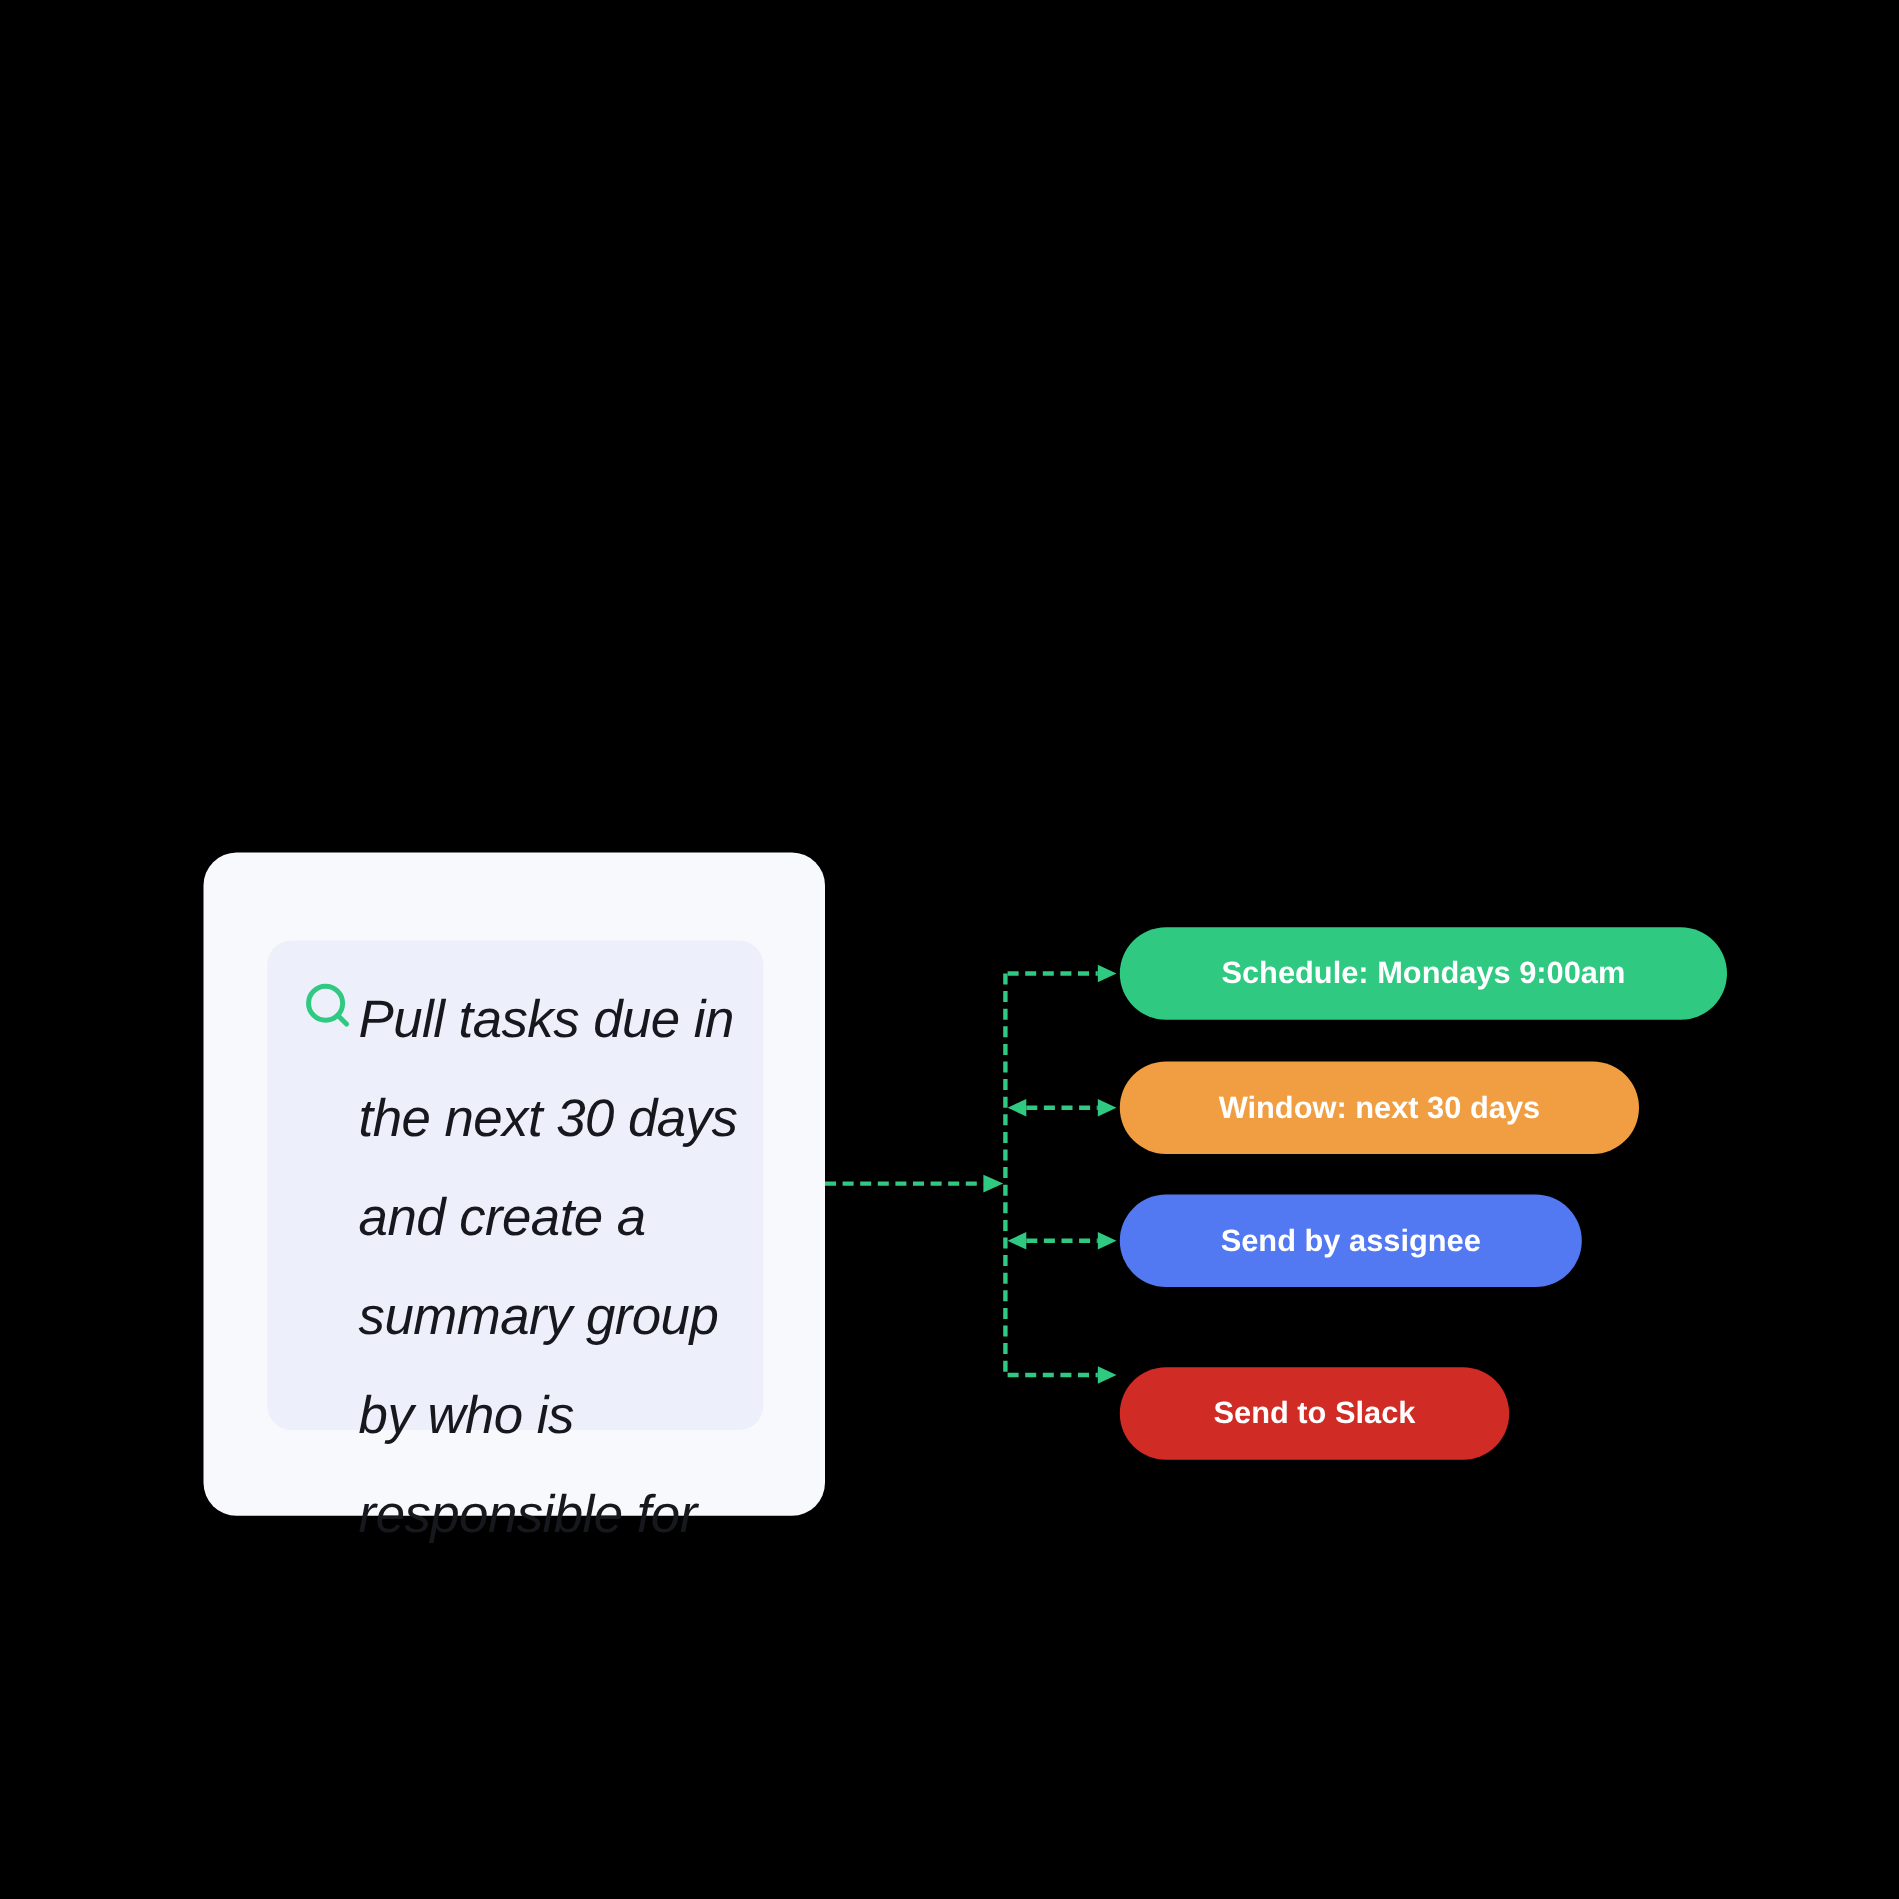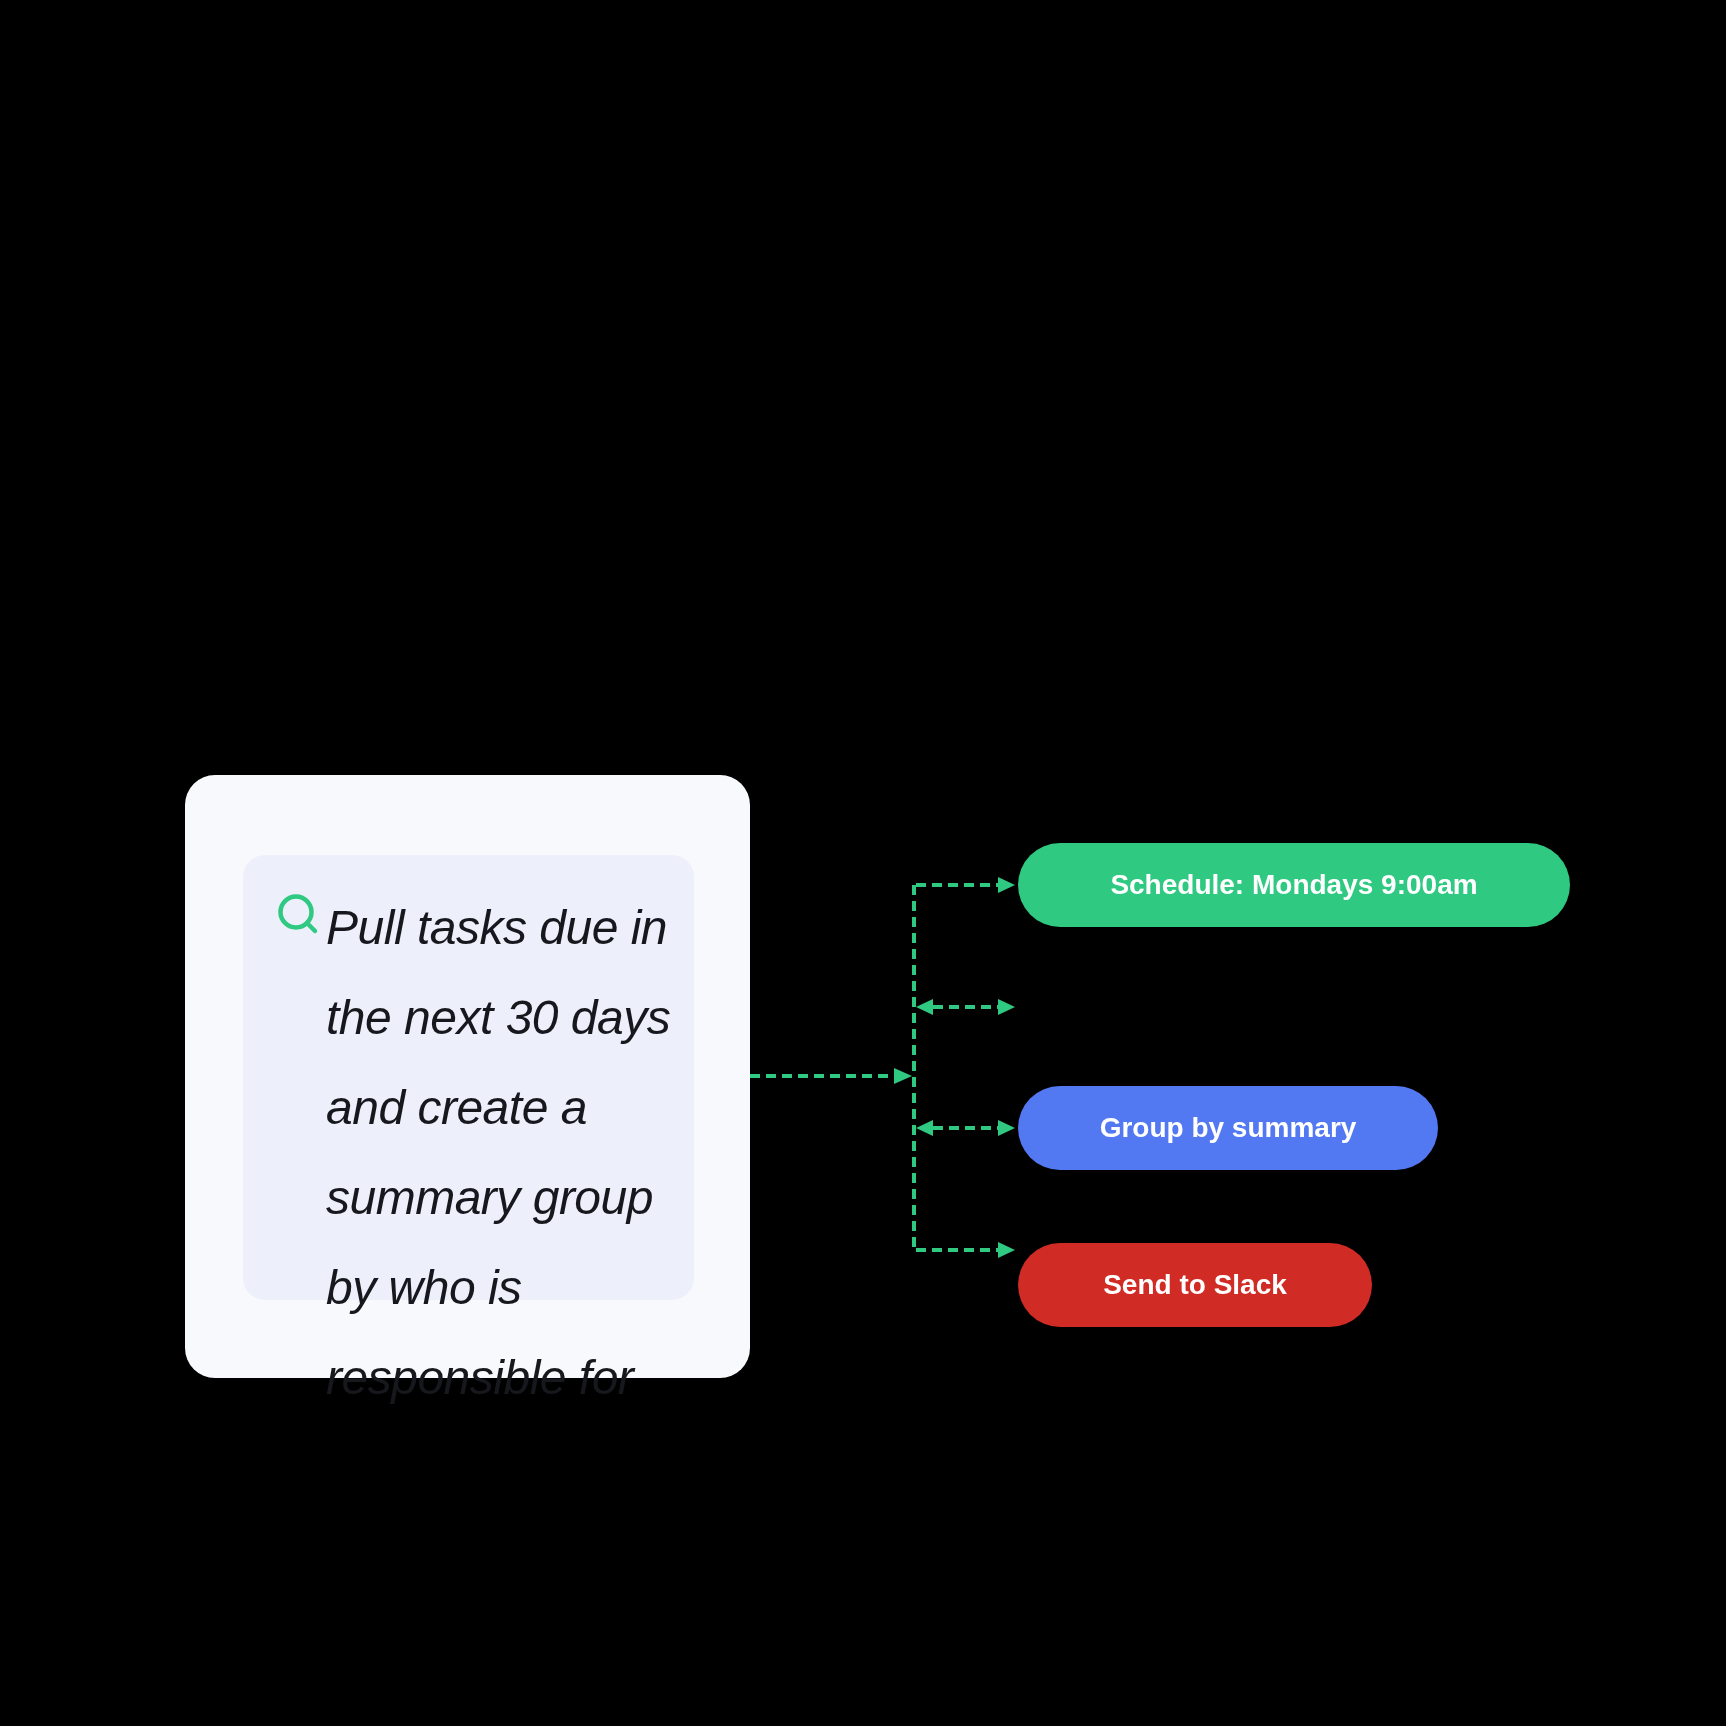--- a/index.html
+++ b/index.html
@@ -136,20 +136,23 @@
     <polygon class="head" points="933,1120 933,1136 916,1128"></polygon>
     <polygon class="head" points="998,1120 998,1136 1015,1128"></polygon>
 
     <path class="dash" d="M916,1250 H998"></path>
     <polygon class="head" points="998,1242 998,1258 1015,1250"></polygon>
   </svg>
 
   <div class="pill pill-schedule" style="background: rgb(47, 201, 130);">
     <span>Schedule: Mondays 9:00am</span>
   </div>
+  <div class="pill pill-window" style="background: rgb(240, 158, 65);">
+    <span>Window: next 30 days</span>
+  </div>
   <div class="pill pill-group" style="background: rgb(83, 121, 242);">
-    <span>Group by summary</span>
+    <span>Send by assignee</span>
   </div>
   <div class="pill pill-slack" style="background: rgb(208, 43, 36);">
     <span>Send to Slack</span>
   </div>
 
 </div>
 
 </body></html>

